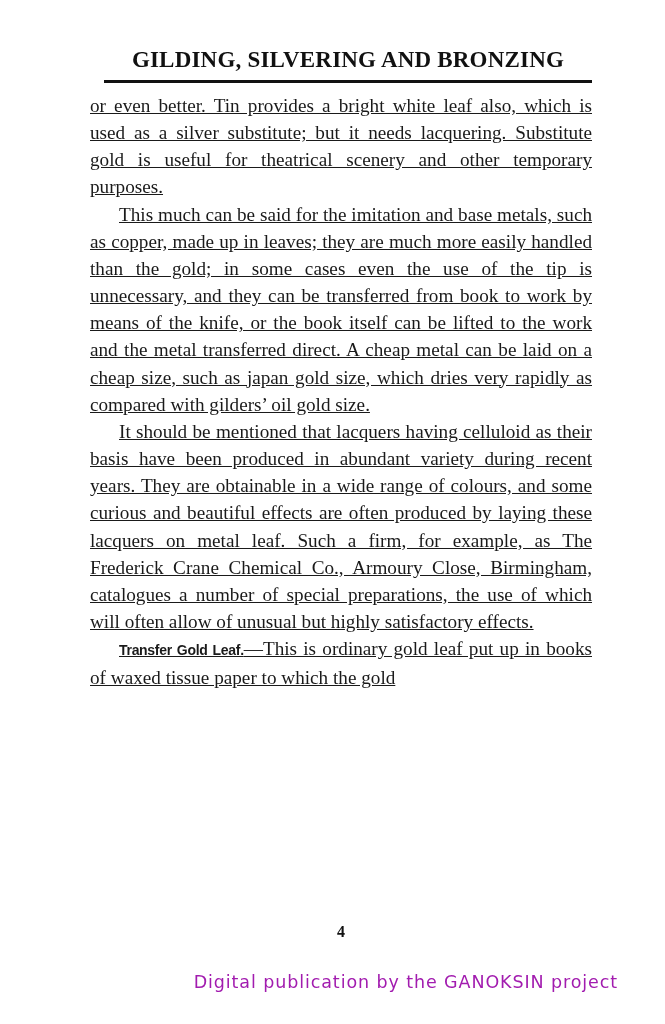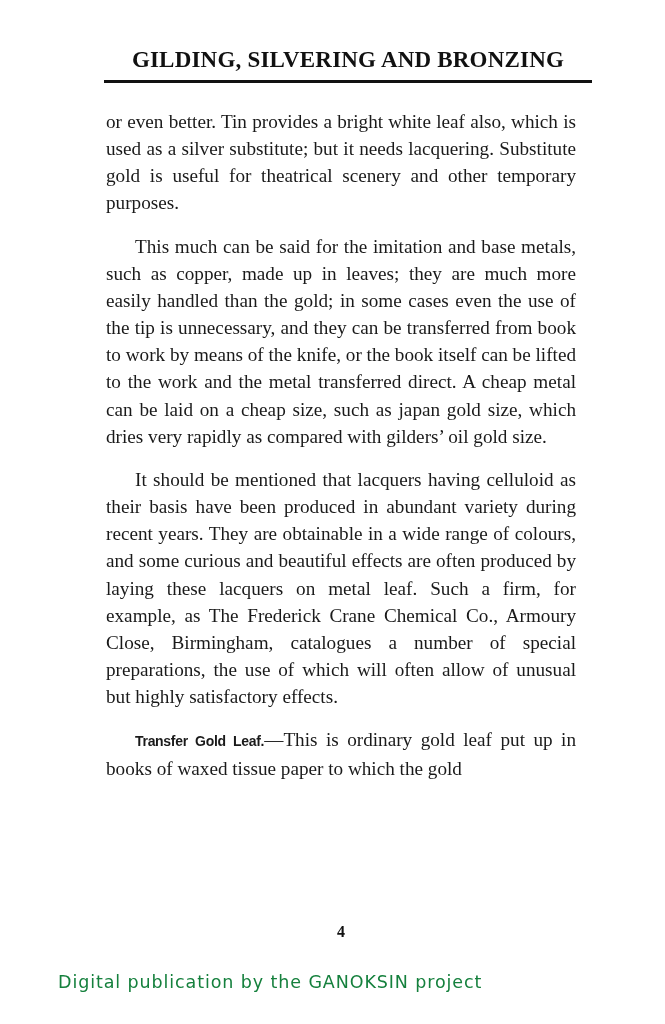--- a/index.html
+++ b/index.html
@@ -9,31 +9,32 @@
     text-align: center;
     font-family: "Liberation Serif", serif; font-weight: bold;
     font-size: 23px; letter-spacing: 0.2px; line-height: 28px;
   }
   .rule { position: absolute; left: 104px; top: 80px; width: 488px; height: 3px; background: #111; }
   .body-text {
     position: absolute; left: 90px; top: 92px; width: 502px;
     font-family: "Liberation Serif", serif; font-size: 19.2px;
     line-height: 27.15px; text-align: justify; color: #1a1a1a;
   }
-  .body-text p { margin: 16px; text-indent: 29px; }
+  .body-text p { margin: 0; text-indent: 29px; text-decoration: underline; }
   .body-text p.first { text-indent: 0; }
   .body-text .runin { font-family: "Liberation Sans", sans-serif; font-weight: bold; font-size: 14px; letter-spacing: -0.3px; }
   .page-number {
     position: absolute; left: 0; width: 682px; top: 923px; text-align: center;
     font-family: "Liberation Serif", serif; font-weight: bold; font-size: 16px;
   }
   .footer {
     position: absolute; left: 58px; top: 972px; width: 560px;
     font-family: "DejaVu Sans", sans-serif; font-size: 17.5px; letter-spacing: 0.9px;
-    color: #15803d;
+    color: #a21caf;
+    text-align: right;
   }
 </style>
 </head>
 <body>
 
 <div class="header">GILDING, SILVERING AND BRONZING</div>
 <div class="rule"></div>
 
 <div class="body-text">
   <p class="first">or even better.  Tin provides a bright white leaf also, which is used as a silver substitute; but it needs lacquering.  Substitute gold is useful for theatrical scenery and other temporary purposes.</p>

